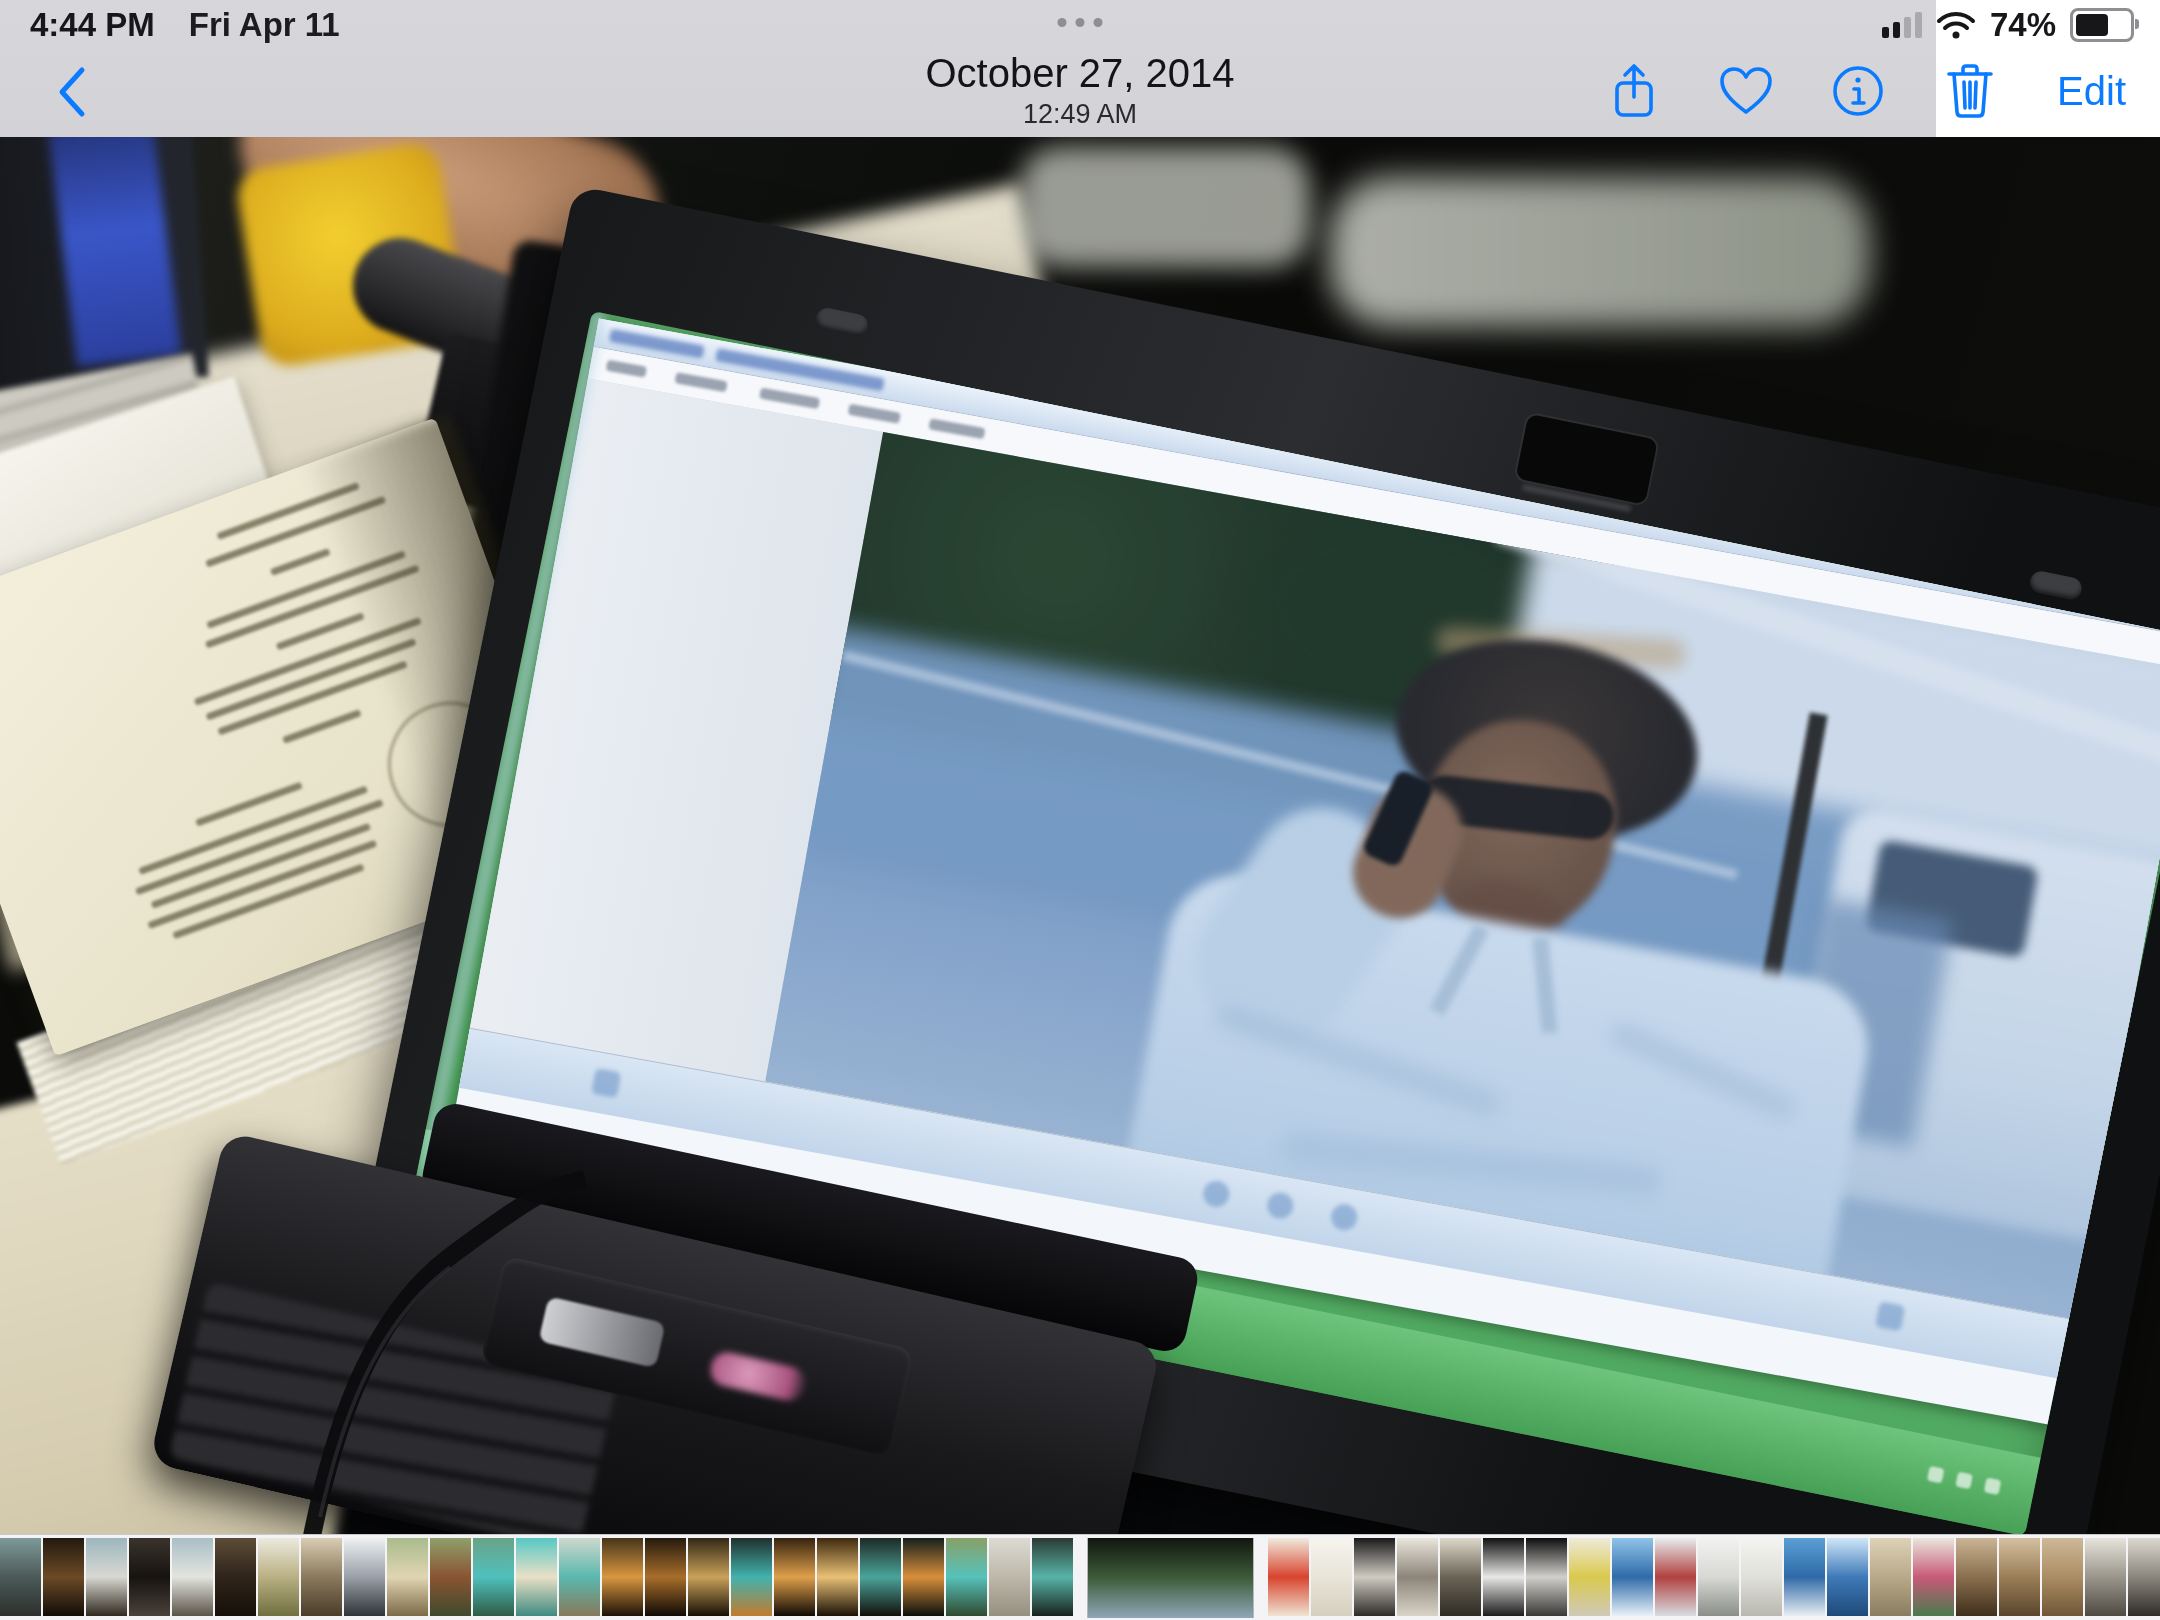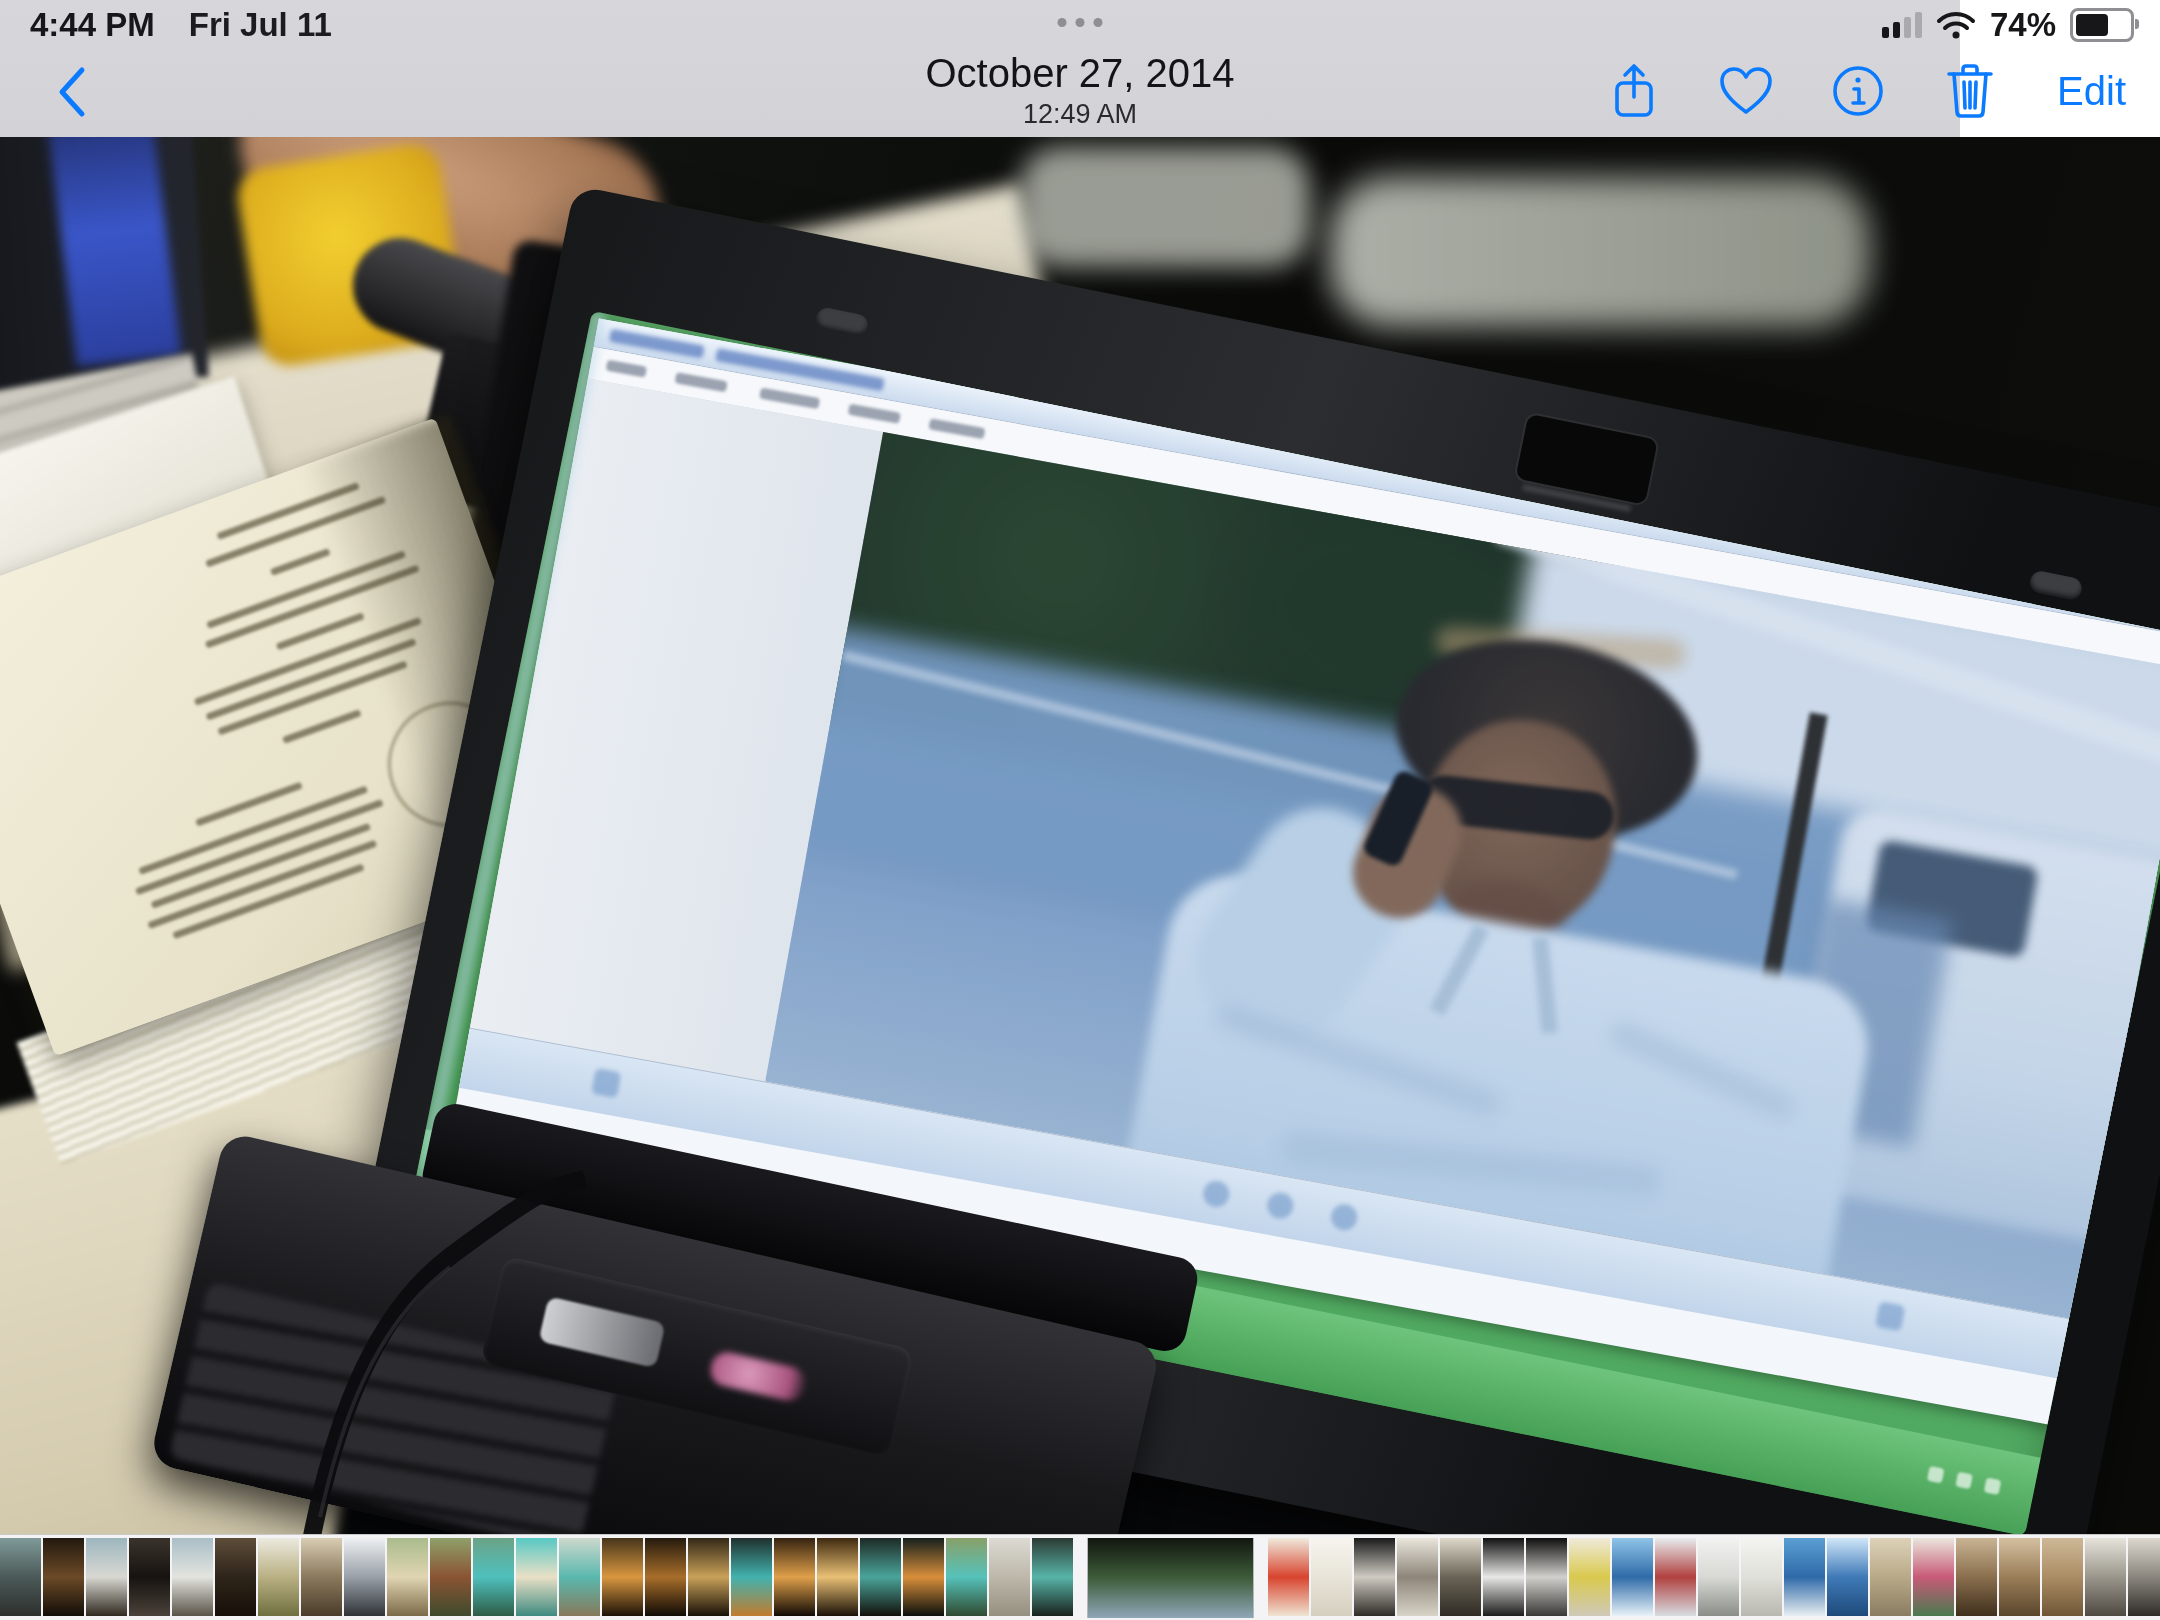--- a/index.html
+++ b/index.html
@@ -1,21 +1,21 @@
 <!DOCTYPE html>
 <html style="--accent: #0a7aff;"><head>
 <meta charset="utf-8">
 <style>
   html,body{margin:0;padding:0;background:#000;}
   .app{position:relative;width:2160px;height:1620px;overflow:hidden;
        font-family:"Liberation Sans",sans-serif;background:#fff;}
   .abs{position:absolute;}
 
   
-  .chrome{left:0;top:0;width:1936px;height:137px;background:linear-gradient(180deg,#d7d6db,#d3d2d7);padding-left:24px;}
+  .chrome{left:0;top:0;width:1936px;height:137px;background:linear-gradient(180deg,#d7d6db,#d3d2d7);}
   .statusbar{left:0;top:0;width:2160px;height:44px;}
   .st-left{left:30px;top:6px;font-size:33px;font-weight:700;color:#17171a;display:flex;gap:34px;}
   .st-date{font-weight:600;color:#1c1c1f;}
   .mt-dots{left:50%;top:18px;transform:translateX(-50%);display:flex;gap:9px;}
   .mt-dots i{width:9px;height:9px;border-radius:50%;background:#8e8e93;display:block;}
   .st-right{right:26px;top:6px;display:flex;align-items:center;gap:14px;}
   .cell{display:flex;align-items:flex-end;gap:4px;height:30px;padding-bottom:4px;}
   .cell i{width:7px;border-radius:2px;background:#17171a;display:block;}
   .cell i.dim{background:#a9a9ae;}
   .batt-pct{font-size:33px;font-weight:600;color:#17171a;}
@@ -188,21 +188,21 @@
 </style>
 </head>
 <body>
 
 <div class="app">
 
   <div class="abs chrome">
     <div class="abs statusbar">
       <div class="abs st-left">
         <span>4:44 PM</span>
-        <span class="st-date">Fri Jul 11</span>
+        <span class="st-date">Fri Apr 11</span>
       </div>
       <div class="abs mt-dots">
           <i></i>
           <i></i>
           <i></i>
         </div>
       <div class="abs st-right">
         <span class="cell">
           <i style="height:11px"></i>
             <i style="height:16px"></i>

